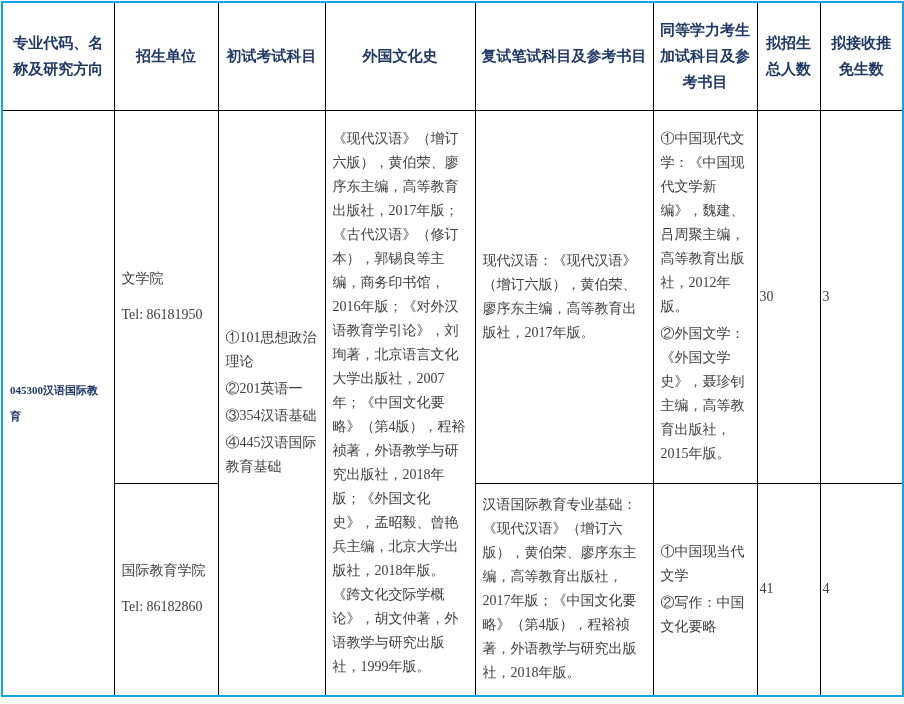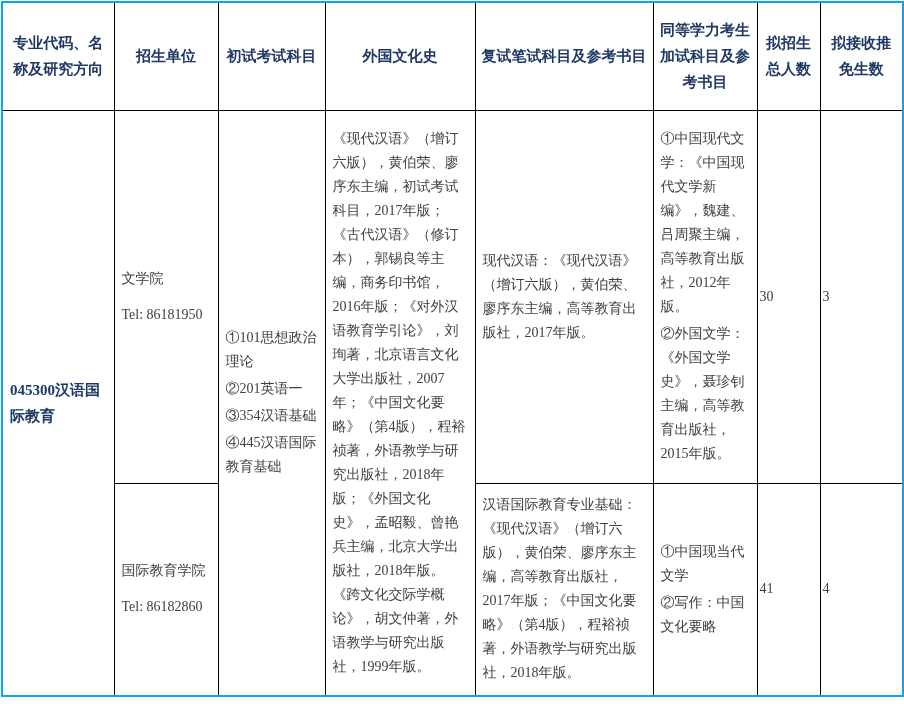--- a/index.html
+++ b/index.html
@@ -48,21 +48,21 @@
   td {
     font-size: 14px;
     line-height: 24px;
     padding: 1px 7px;
     text-align: left;
   }
   td p { margin: 3px 0; }
   td.program {
     font-weight: bold;
     color: #1f3864;
-    font-size: 15px;
+    font-size: 11px;
     line-height: 26px;
   }
   td.num {
     text-align: left;
     padding: 1px 2px;
   }
   .tel-line { white-space: nowrap; margin-top: 12px; }
 </style>
 </head>
 <body>
@@ -100,21 +100,21 @@
           <p>文学院</p>
           <p class="tel-line">Tel: 86181950</p>
         </td>
         <td rowspan="2">
           <p>①101思想政治理论</p>
           <p>②201英语一</p>
           <p>③354汉语基础</p>
           <p>④445汉语国际教育基础</p>
         </td>
         <td rowspan="2">
-          <p>《现代汉语》（增订六版），黄伯荣、廖序东主编，初试考试科目，2017年版；《古代汉语》（修订本），郭锡良等主编，商务印书馆，2016年版；《对外汉语教育学引论》，刘珣著，北京语言文化大学出版社，2007年；《中国文化要略》（第4版），程裕祯著，外语教学与研究出版社，2018年版；《外国文化史》，孟昭毅、曾艳兵主编，北京大学出版社，2018年版。《跨文化交际学概论》，胡文仲著，外语教学与研究出版社，1999年版。</p>
+          <p>《现代汉语》（增订六版），黄伯荣、廖序东主编，高等教育出版社，2017年版；《古代汉语》（修订本），郭锡良等主编，商务印书馆，2016年版；《对外汉语教育学引论》，刘珣著，北京语言文化大学出版社，2007年；《中国文化要略》（第4版），程裕祯著，外语教学与研究出版社，2018年版；《外国文化史》，孟昭毅、曾艳兵主编，北京大学出版社，2018年版。《跨文化交际学概论》，胡文仲著，外语教学与研究出版社，1999年版。</p>
         </td>
         <td>
           <p>现代汉语：《现代汉语》（增订六版），黄伯荣、廖序东主编，高等教育出版社，2017年版。</p>
         </td>
         <td>
           <p>①中国现代文学：《中国现代文学新编》，魏建、吕周聚主编，高等教育出版社，2012年版。</p>
           <p>②外国文学：《外国文学史》，聂珍钊主编，高等教育出版社，2015年版。</p>
         </td>
         <td class="num">30</td>
         <td class="num">3</td>

